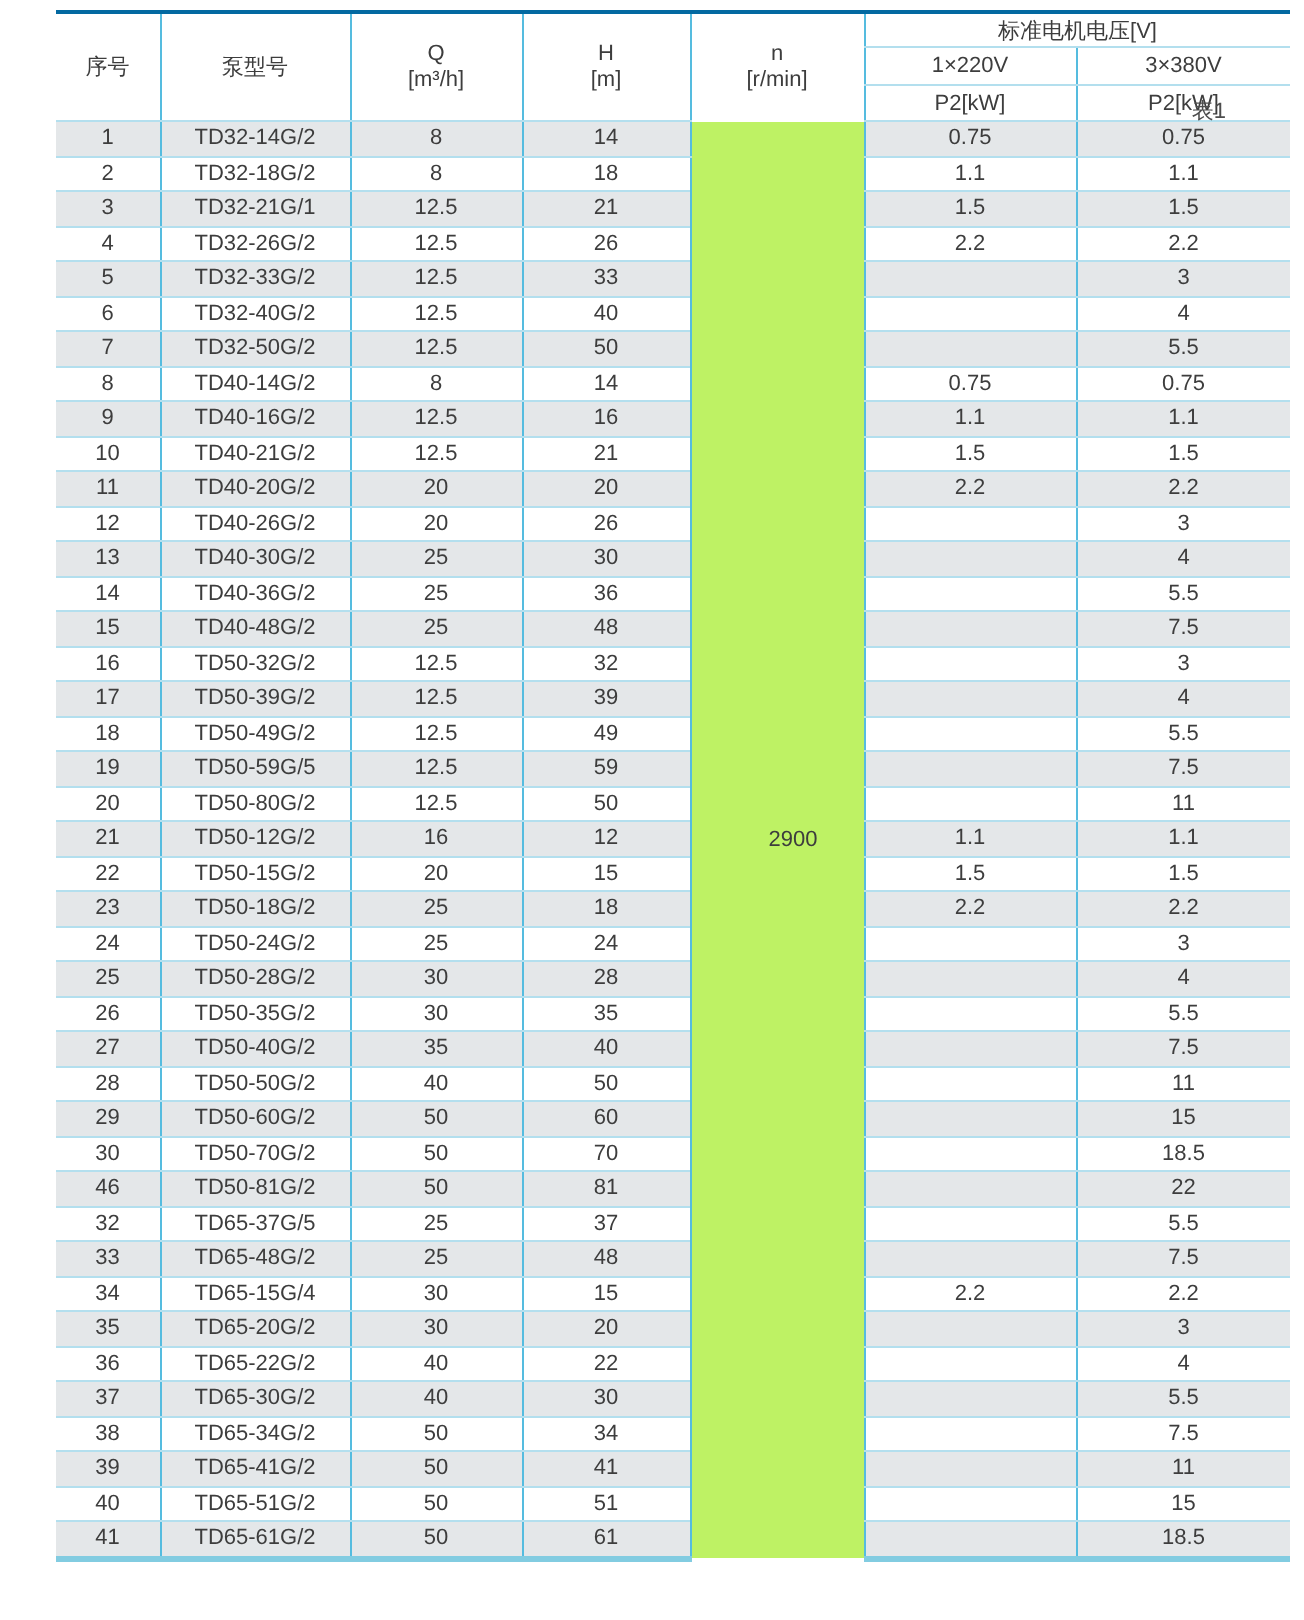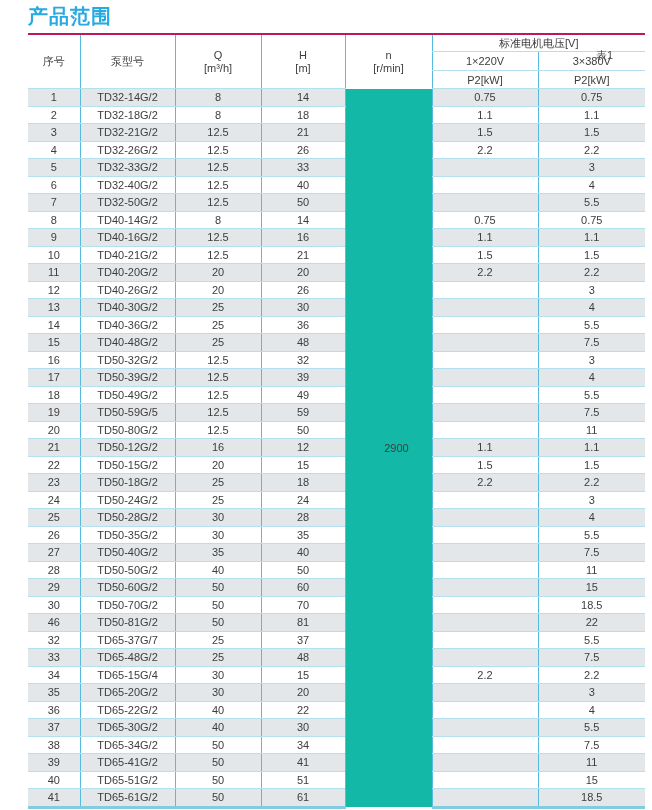--- a/index.html
+++ b/index.html
@@ -36,43 +36,42 @@
   }
   table.products th, table.products td {
     padding: 0;
     font-weight: normal;
     text-align: center;
     vertical-align: middle;
     white-space: nowrap;
     overflow: hidden;
   }
   
-  thead tr.hrow1 th { border-top: 2px solid #be185d; }
+  thead tr.hrow1 th { border-top: 2px solid #0369a1; }
   
   .vl { border-left: 1px solid #55bcdf; }
   
   thead th.hb { border-bottom: 1px solid #b3dfee; }
   tbody td { border-bottom: 1px solid #b3dfee; height: 16.5px; }
   tbody td.n-cell { border-bottom: none; background: #ffffff; }
   tbody tr:last-child td { border-bottom: 3px solid #82cce1; }
   
   tr.hrow1 th { height: 16px; }
   tr.hrow2 th { height: 18px; margin-top: 36px; }
   tr.hrow3 th { height: 17px; margin-top: 16px; }
   thead th.twolines { line-height: 13px; }
   
   tbody tr.stripe td { background: #e4e7e9; }
-  tbody tr.stripe td.n-cell { background: #14b8a6; padding-left: 16px; }
+  tbody tr.stripe td.n-cell { background: #bef264; padding-left: 16px; }
 </style>
 </head>
 <body>
 
 <div class="page">
 
-  <div class="page-title">产品范围</div>
   <div class="table-caption">表1</div>
 
   <table class="products">
     <colgroup>
       <col style="width:52px">
         <col style="width:95px">
         <col style="width:86px">
       <col style="width:84px">
         <col style="width:87px">
         <col style="width:106px">
@@ -118,21 +117,21 @@
         <tr>
           <td>2</td>
           <td class="vl">TD32-18G/2</td>
           <td class="vl">8</td>
           <td class="vl">18</td>
           <td class="vl">1.1</td>
           <td class="vl">1.1</td>
         </tr>
         <tr class="stripe">
           <td>3</td>
-          <td class="vl">TD32-21G/2</td>
+          <td class="vl">TD32-21G/1</td>
           <td class="vl">12.5</td>
           <td class="vl">21</td>
           <td class="vl">1.5</td>
           <td class="vl">1.5</td>
         </tr>
         <tr>
           <td>4</td>
           <td class="vl">TD32-26G/2</td>
           <td class="vl">12.5</td>
           <td class="vl">26</td>
@@ -350,21 +349,21 @@
         <tr class="stripe">
           <td>46</td>
           <td class="vl">TD50-81G/2</td>
           <td class="vl">50</td>
           <td class="vl">81</td>
           <td class="vl"></td>
           <td class="vl">22</td>
         </tr>
         <tr>
           <td>32</td>
-          <td class="vl">TD65-37G/7</td>
+          <td class="vl">TD65-37G/5</td>
           <td class="vl">25</td>
           <td class="vl">37</td>
           <td class="vl"></td>
           <td class="vl">5.5</td>
         </tr>
         <tr class="stripe">
           <td>33</td>
           <td class="vl">TD65-48G/2</td>
           <td class="vl">25</td>
           <td class="vl">48</td>

